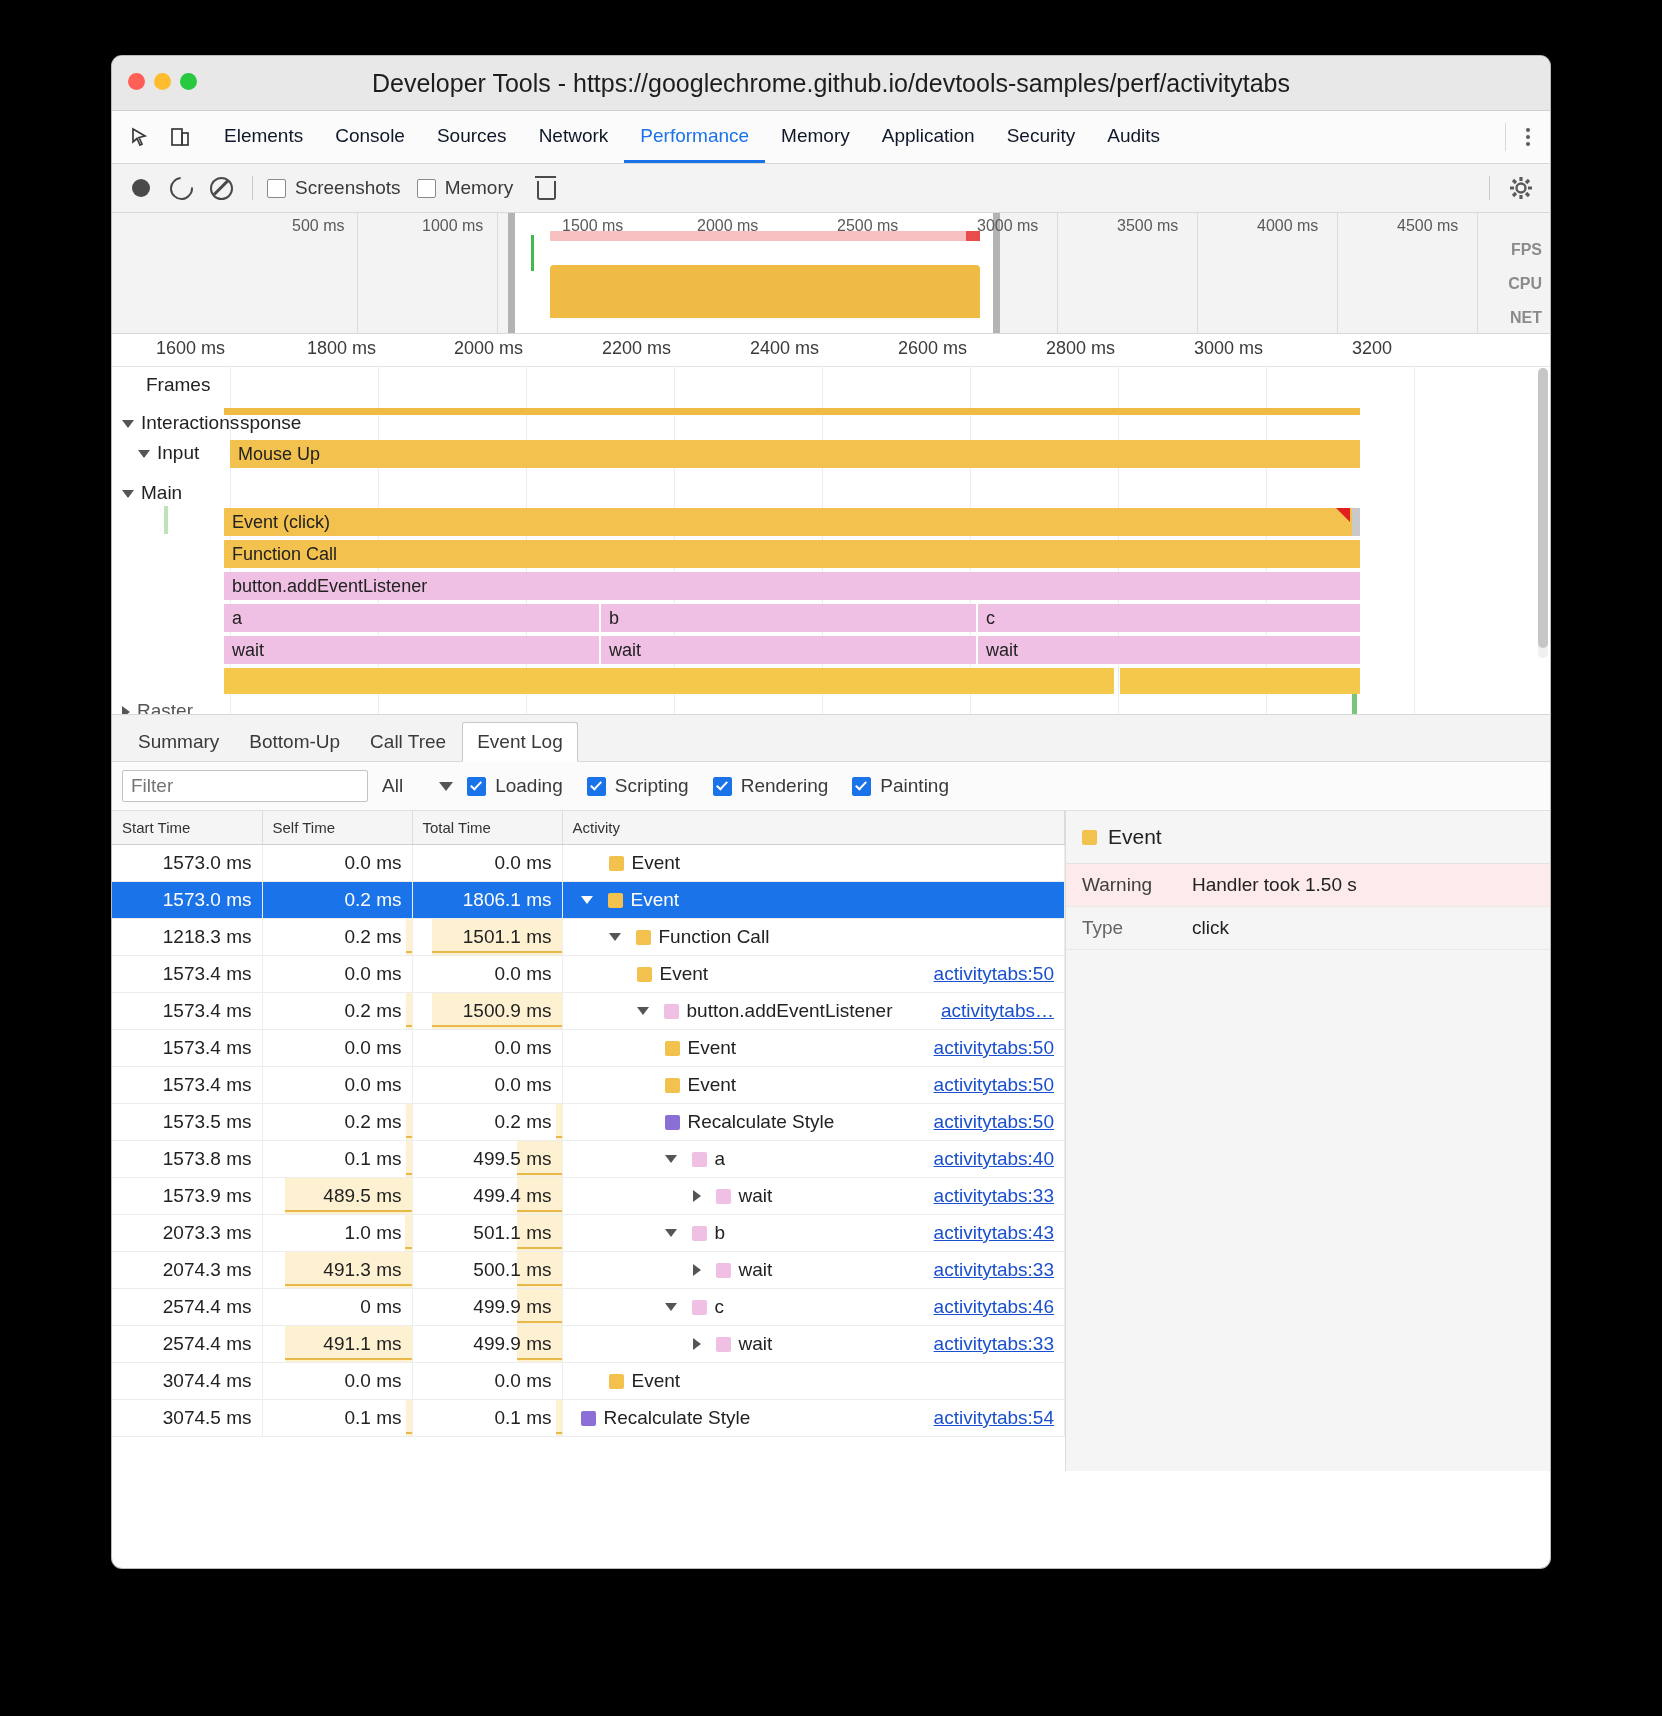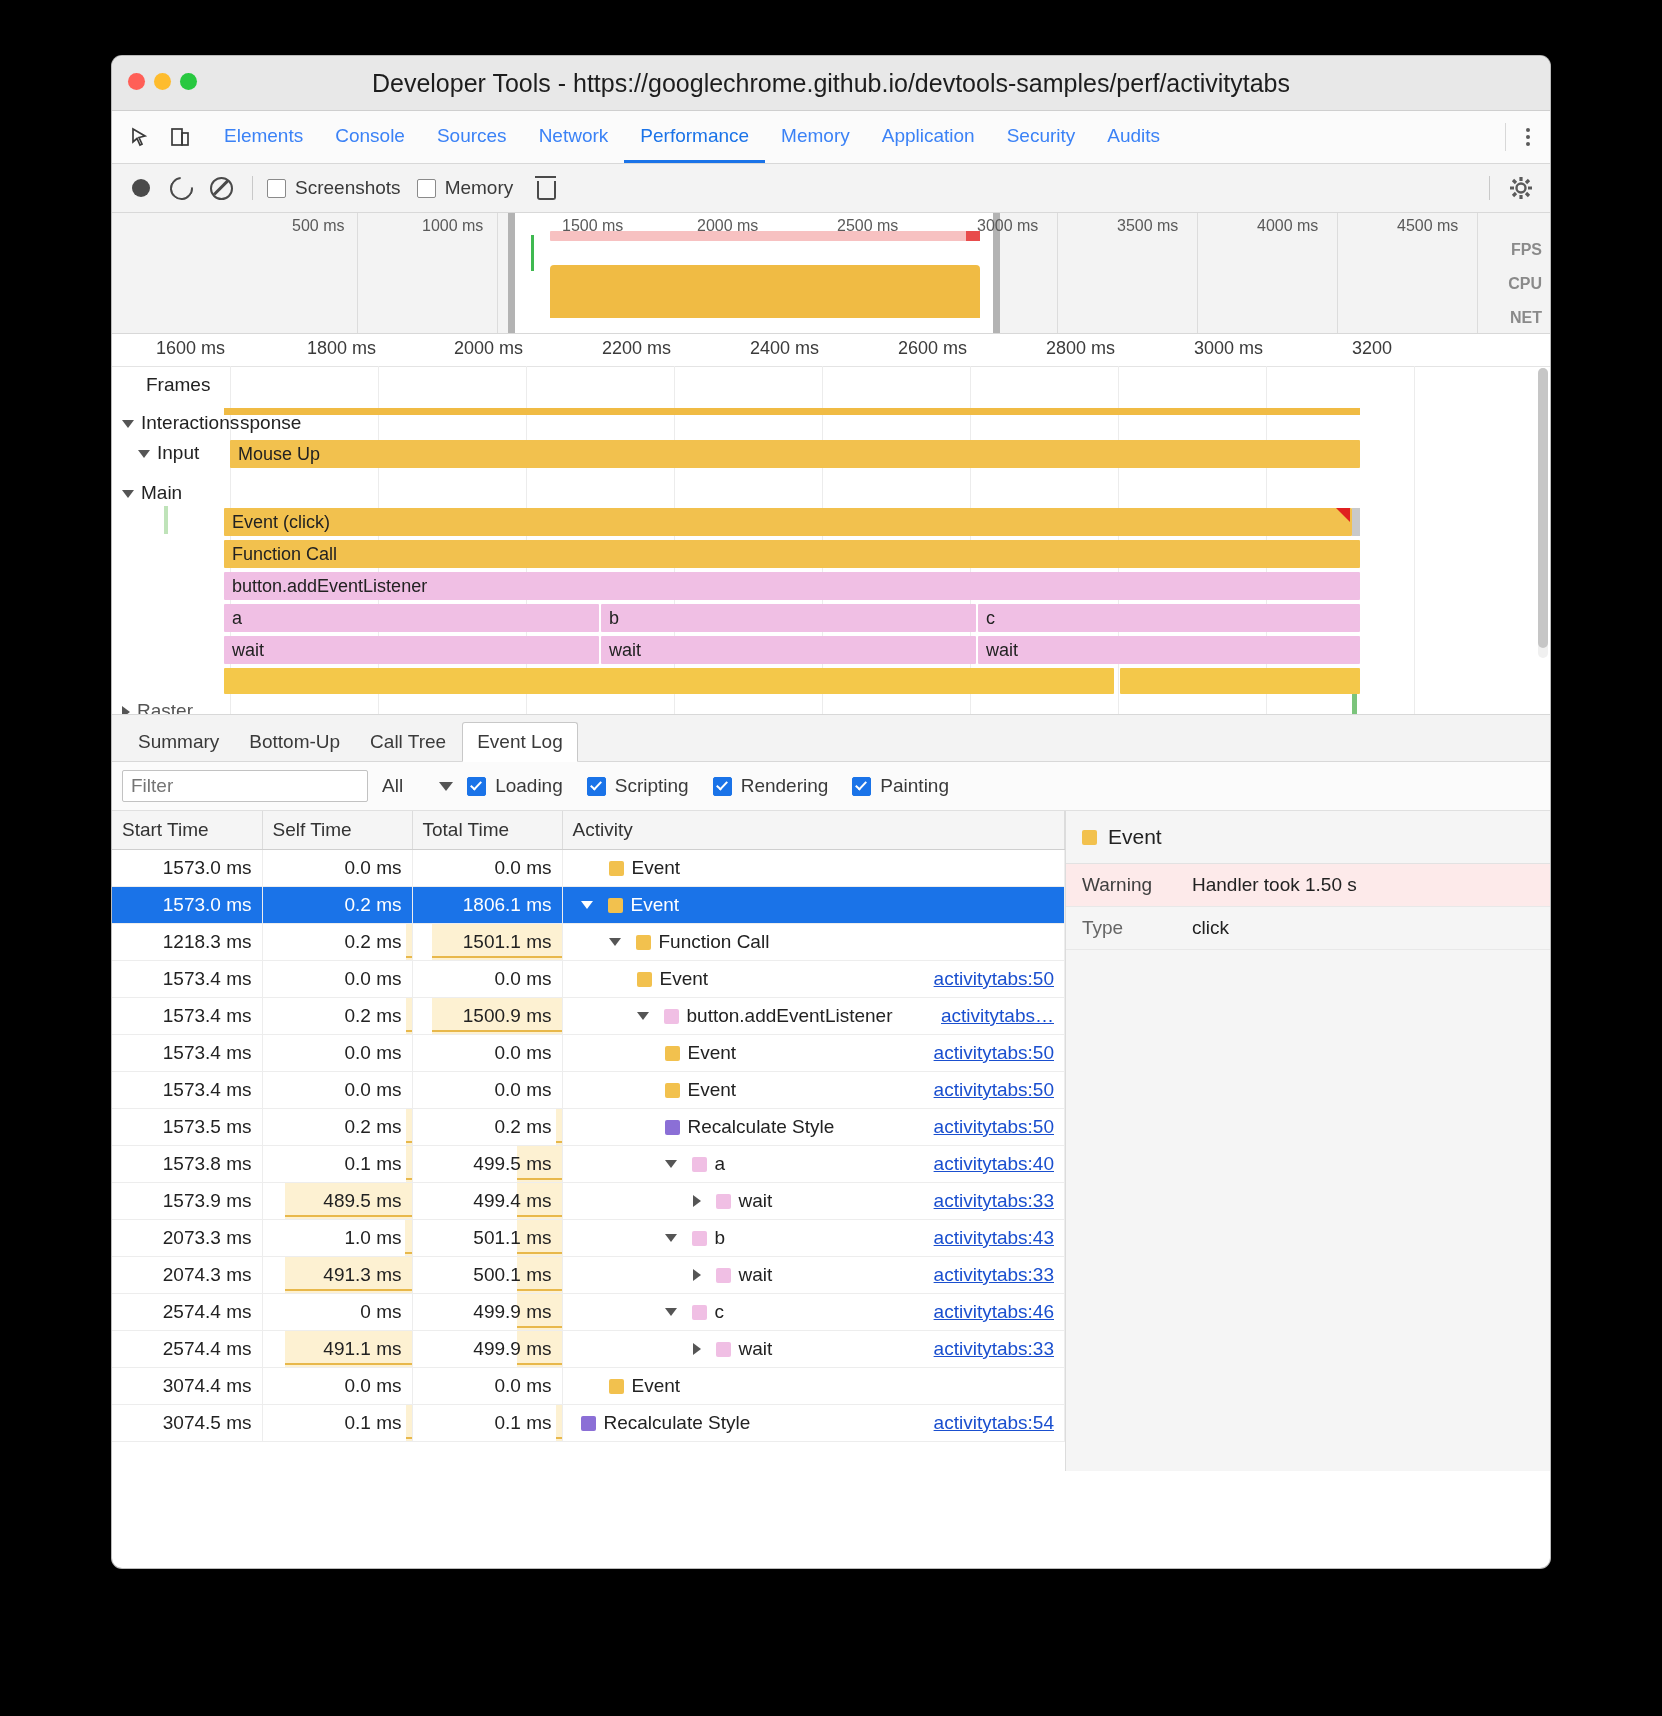--- a/index.html
+++ b/index.html
@@ -65,21 +65,21 @@
   .tabs {
     display: flex;
     align-items: stretch;
     margin-left: 8px;
   }
   .tab {
     padding: 0 16px;
     display: flex;
     align-items: center;
     font-size: 19px;
-    color: #3b82f6;
+    color: #0f172a;
     border-bottom: 3px solid transparent;
     white-space: nowrap;
   }
   .tab.active {
     color: #1a73e8;
     border-bottom-color: #1a73e8;
   }
   .tabbar-spacer { flex: 1; }
   .tb-sep {
     width: 1px;
@@ -237,21 +237,21 @@
   .sel-all { font-size: 19px; color: #3a3a3a; display: flex; align-items: center; gap: 36px; }
   .caret-down {
     width: 0; height: 0; border-left: 7px solid transparent; border-right: 7px solid transparent;
     border-top: 9px solid #555;
   }
   
   .logarea { display: flex; height: 660px; }
   .tablewrap { width: 953px; border-right: 1px solid #dcdcdc; overflow: hidden; }
   table { border-collapse: collapse; width: 100%; table-layout: fixed; }
   th {
-    font-size: 19px; font-weight: normal; color: #333; text-align: left;
+    font-size: 15px; font-weight: normal; color: #333; text-align: left;
     padding: 8px 10px; background: #f5f5f5; border-right: 1px solid #dcdcdc;
     border-bottom: 1px solid #cfcfcf;
   }
   td {
     font-size: 19px; color: #222; padding: 7px 10px; border-bottom: 1px solid #ededed;
     border-right: 1px solid #ededed; white-space: nowrap; overflow: hidden;
   }
   td.num { text-align: right; position: relative; }
   tr.sel td { background: #1a73e8; color: #fff; }
   .bar-bg {

